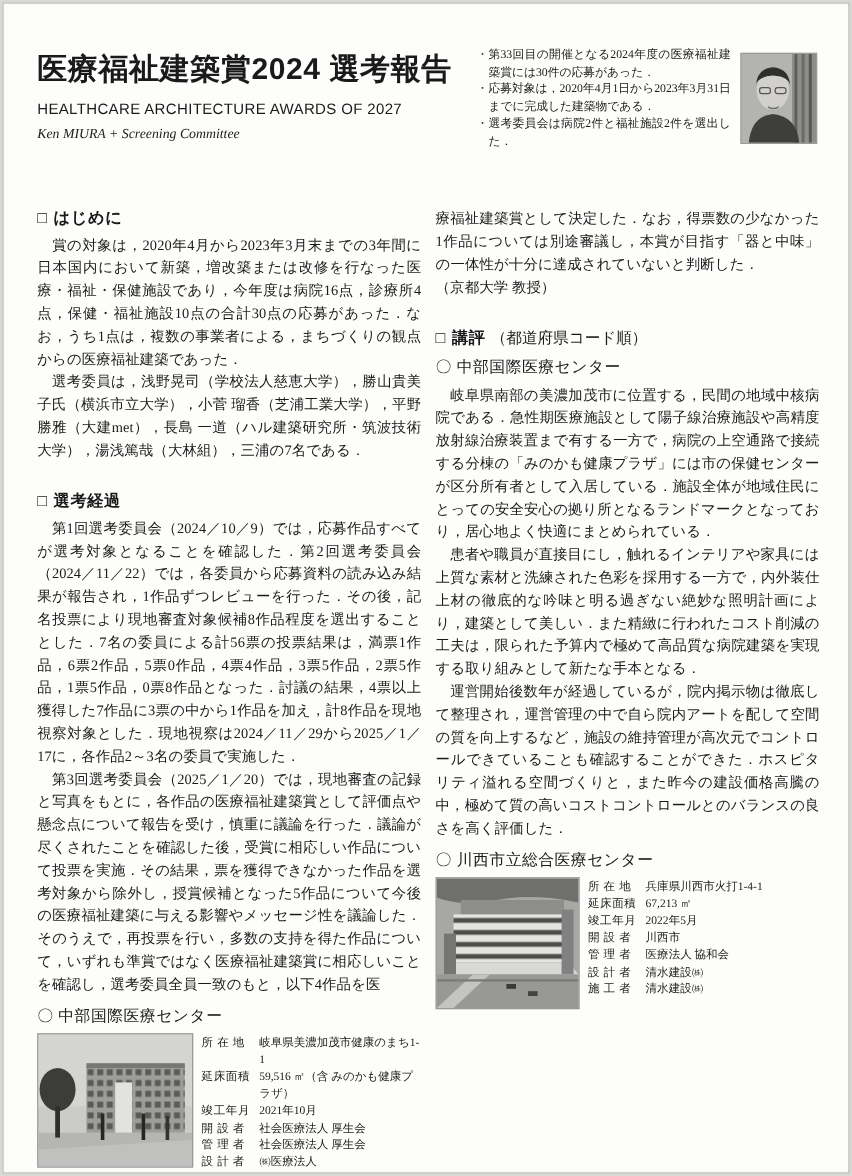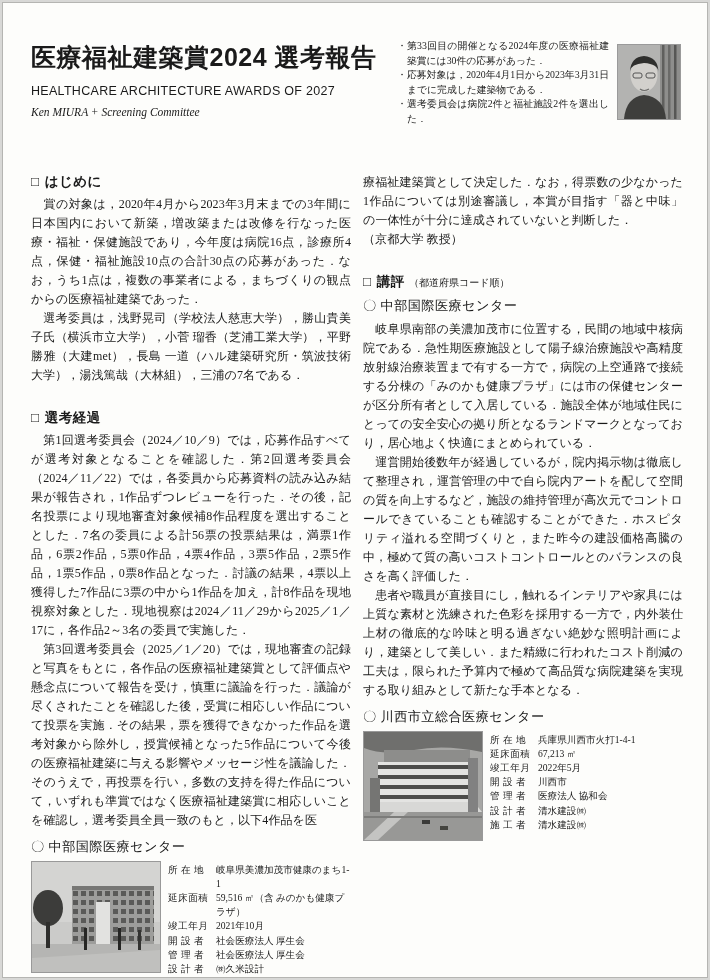--- a/index.html
+++ b/index.html
@@ -28,21 +28,21 @@
   .portrait{flex:0 0 auto;width:62px;height:74px;margin-top:4px;border:1px solid #9a9a9a;background:#b9b9b9;}
   
   .columns{display:flex;gap:12px;padding:0 26px 0 28px;margin-top:46px;}
   .col{width:320px;flex:0 0 aupx;flex:0 0 320px;}
   .col p{margin:0;font-size:12px;line-height:19px;text-align:justify;letter-spacing:.1px;}
   .sig{text-align:left;}
   .h2{font-family:"Liberation Sans", sans-serif;font-weight:bold;font-size:13.5px;margin:0 0 4px;letter-spacing:.5px;}
   .h2.spaced{margin-top:24px;}
   .h2.review-h{margin-top:24px;margin-bottom:2px;}
   .h2 .marker{font-weight:normal;margin-right:5px;}
-  .h2 .h2-note{font-size:10px;font-weight:normal;letter-spacing:0;font-family:Liberation Mono, monospace;}
+  .h2 .h2-note{font-size:13px;font-weight:normal;letter-spacing:0;font-family:Liberation Mono, monospace;}
   .h3{font-family:"Liberation Sans", sans-serif;font-weight:500;font-size:13.2px;margin:6px 0 5px;letter-spacing:.4px;}
   .h3 .marker{margin-right:4px;}
   
   .building-block{margin-top:8px;}
   .bb-body{display:flex;gap:7px;align-items:flex-start;}
   .photo{flex:0 0 auto;background:#c2c2c2;border:1px solid #999;}
   .info-table{flex:1 1 auto;margin-top:2px;}
   .info-row{display:flex;font-size:9.6px;line-height:14.2px;}
   .info-row .lbl{flex:0 0 48px;letter-spacing:.5px;}
   .info-row .val{flex:1 1 auto;}
@@ -152,21 +152,21 @@
             <div class="info-row">
                 <span class="lbl">開 設 者</span>
                 <span class="val">社会医療法人 厚生会</span>
               </div>
             <div class="info-row">
                 <span class="lbl">管 理 者</span>
                 <span class="val">社会医療法人 厚生会</span>
               </div>
             <div class="info-row">
                 <span class="lbl">設 計 者</span>
-                <span class="val">㈱久米設計</span>
+                <span class="val">㈱医療法人</span>
               </div>
             <div class="info-row">
                 <span class="lbl">施 工 者</span>
                 <span class="val">フジタ・TSUCHIYA JV</span>
               </div>
           </div>
         </div>
 
       </div>
     </div>
@@ -176,22 +176,22 @@
       <p class="sig">（京都大学 教授）</p>
 
       <div class="h2 review-h">
         <span class="marker">□</span><span>講評</span>
         <span class="h2-note">（都道府県コード順）</span>
       </div>
       <div class="h3">
         <span class="marker">〇</span><span>中部国際医療センター</span>
       </div>
       <p>　岐阜県南部の美濃加茂市に位置する，民間の地域中核病院である．急性期医療施設として陽子線治療施設や高精度放射線治療装置まで有する一方で，病院の上空通路で接続する分棟の「みのかも健康プラザ」には市の保健センターが区分所有者として入居している．施設全体が地域住民にとっての安全安心の拠り所となるランドマークとなっており，居心地よく快適にまとめられている．</p>
+      <p>　患者や職員が直接目にし，触れるインテリアや家具には上質な素材と洗練された色彩を採用する一方で，内外装仕上材の徹底的な吟味と明る過ぎない絶妙な照明計画により，建築として美しい．また精緻に行われたコスト削減の工夫は，限られた予算内で極めて高品質な病院建築を実現する取り組みとして新たな手本となる．</p>
       <p>　運営開始後数年が経過しているが，院内掲示物は徹底して整理され，運営管理の中で自ら院内アートを配して空間の質を向上するなど，施設の維持管理が高次元でコントロールできていることも確認することができた．ホスピタリティ溢れる空間づくりと，また昨今の建設価格高騰の中，極めて質の高いコストコントロールとのバランスの良さを高く評価した．</p>
-      <p>　患者や職員が直接目にし，触れるインテリアや家具には上質な素材と洗練された色彩を採用する一方で，内外装仕上材の徹底的な吟味と明る過ぎない絶妙な照明計画により，建築として美しい．また精緻に行われたコスト削減の工夫は，限られた予算内で極めて高品質な病院建築を実現する取り組みとして新たな手本となる．</p>
 
       <div class="building-block">
         <div class="h3">
           <span class="marker">〇</span><span>川西市立総合医療センター</span>
         </div>
         <div class="bb-body">
           <div class="photo">
             <svg width="118" height="108" viewBox="0 0 118 108">
               <defs>
                 <pattern id="win2" width="7" height="10" patternUnits="userSpaceOnUse">

